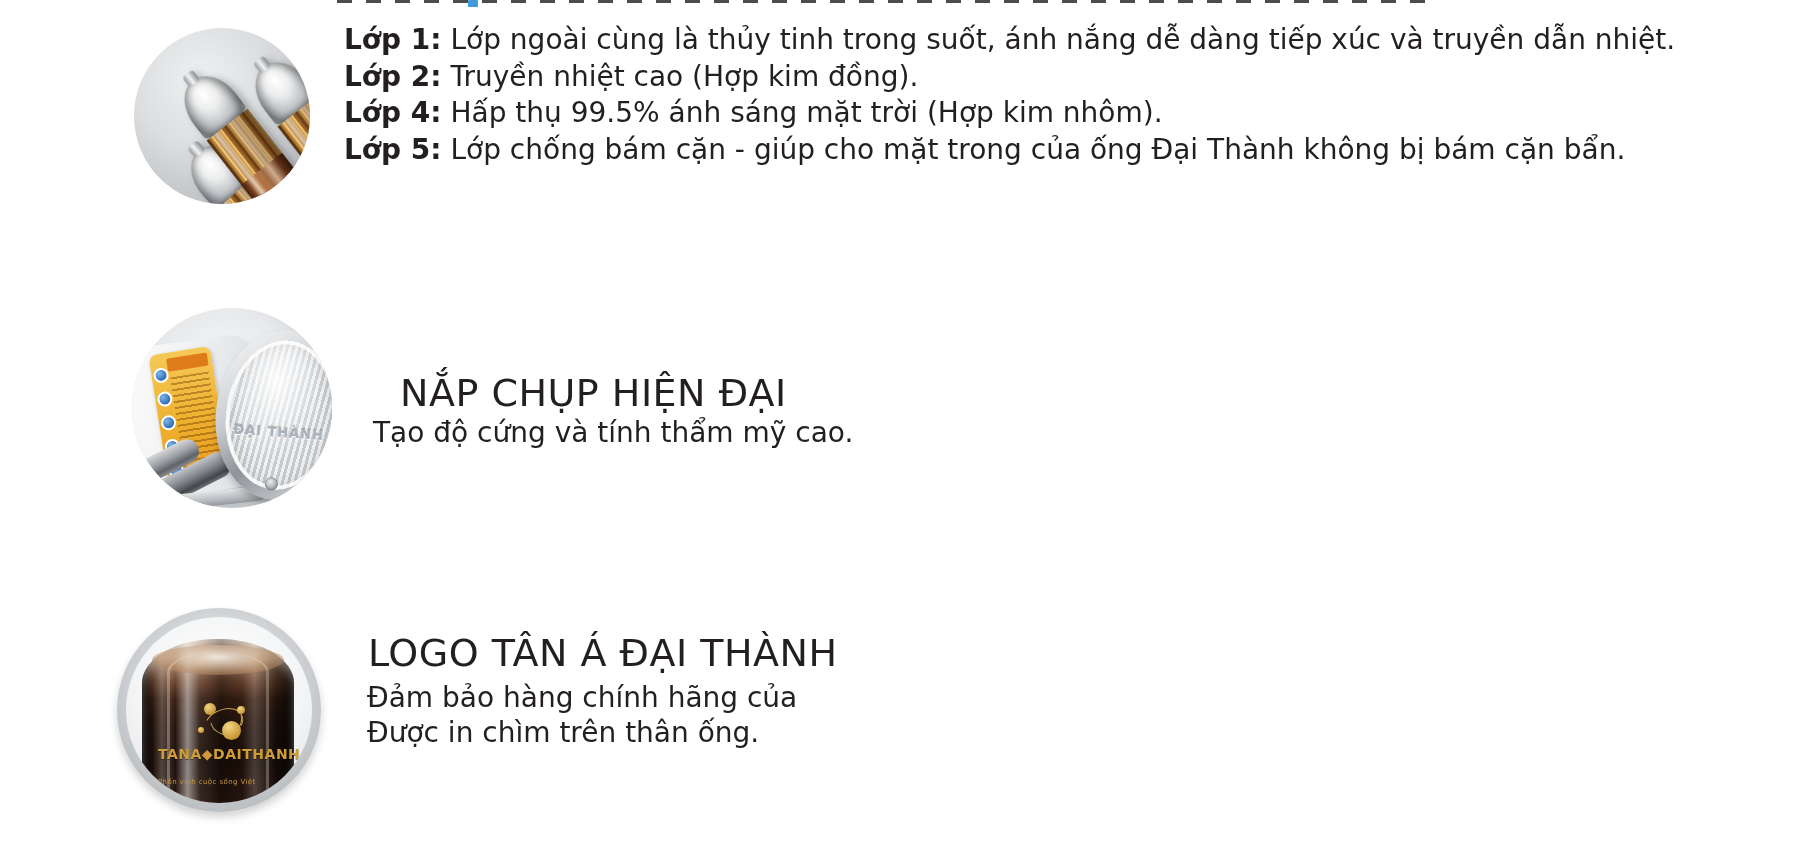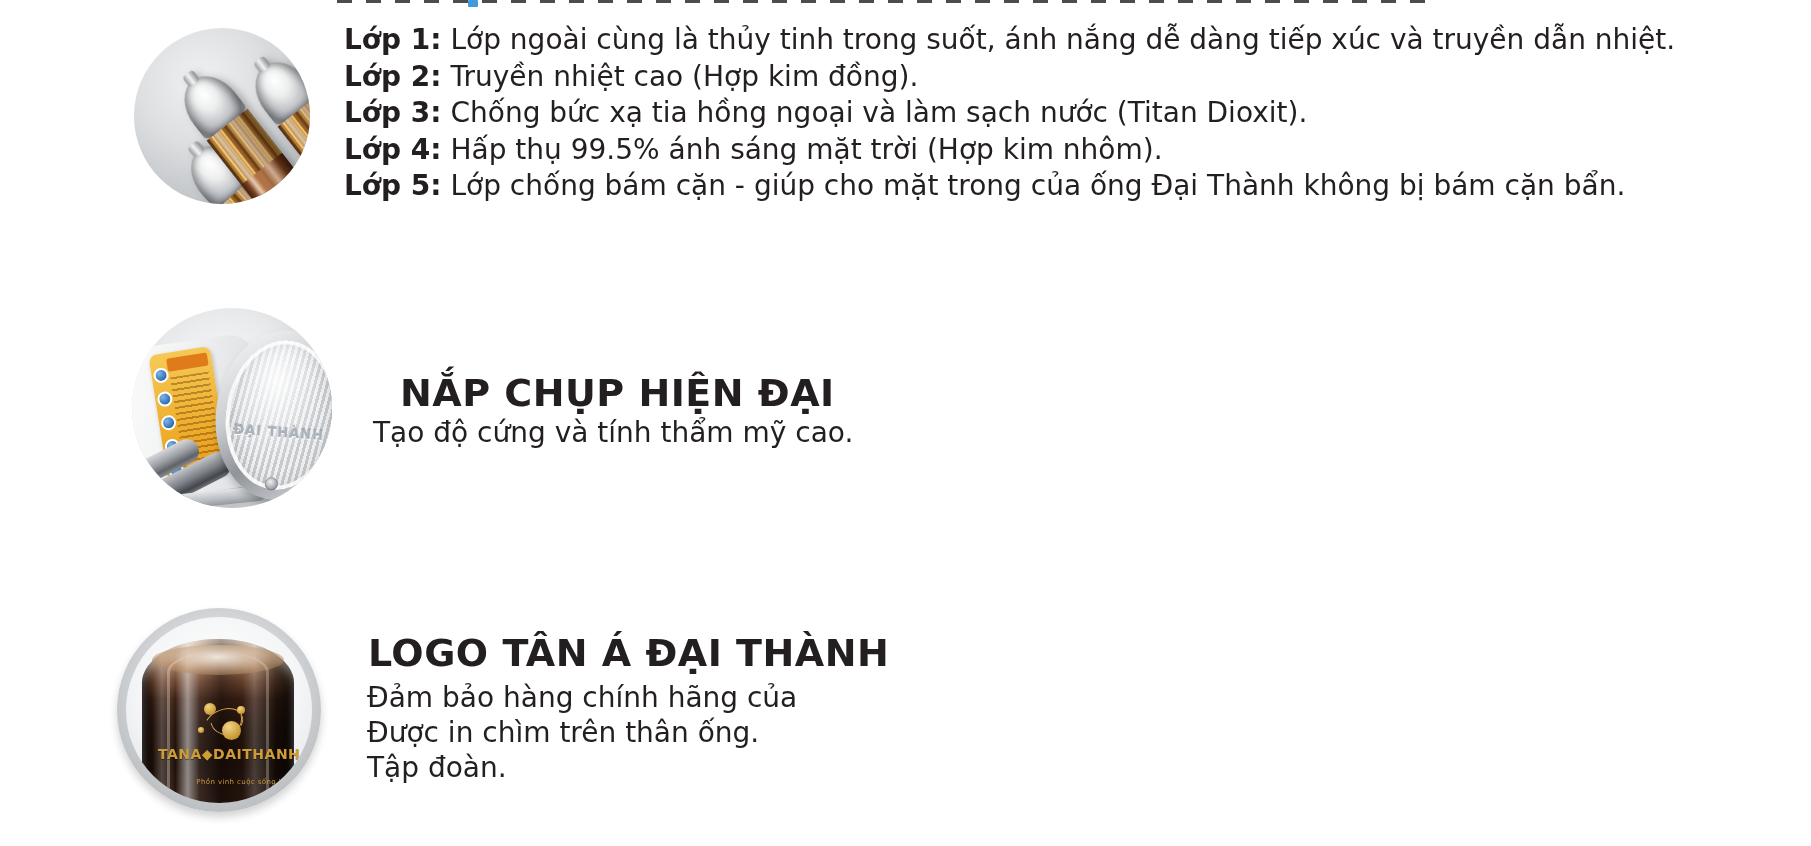--- a/index.html
+++ b/index.html
@@ -11,21 +11,21 @@
   }
   
   .clip-strip{position:absolute;left:337px;top:0;width:1096px;height:3px;
     background:repeating-linear-gradient(90deg,#2f2c2d 0 15px,transparent 15px 29px);
     opacity:.85;}
   .clip-blue{position:absolute;left:468px;top:0;width:10px;height:7px;background:#3f9bdc;border-radius:1px;}
 
   
   .body-text{font-size:28px;line-height:36.6px;white-space:nowrap;}
   .b{font-weight:bold;}
-  .h1{font-size:38px;font-weight:bold;letter-spacing:.5px;white-space:nowrap;line-height:1.15;}
+  .h1{font-size:38px;font-weight:normal;letter-spacing:.5px;white-space:nowrap;line-height:1.15;}
 
   .sec1-text{position:absolute;left:344px;top:22px;}
   .sec2-head{position:absolute;left:400px;top:372px;}
   .sec2-sub{position:absolute;left:373px;top:416px;line-height:34px;}
   .sec3-head{position:absolute;left:368px;top:632px;}
   .sec3-text{position:absolute;left:367px;top:680px;line-height:35px;}
 
   
   .c1{position:absolute;left:134px;top:28px;width:176px;height:176px;border-radius:50%;overflow:hidden;
     background:radial-gradient(circle at 38% 30%,#f0f1f2 0%,#dcdee0 40%,#c3c6c9 72%,#acafb3 100%);}
@@ -96,21 +96,21 @@
     border-radius:76px 76px 0 0 / 44px 44px 0 0;
     background:
       linear-gradient(90deg,rgba(0,0,0,.78) 0%,rgba(0,0,0,.2) 7%,rgba(255,255,255,.22) 13%,rgba(255,255,255,0) 22%,rgba(255,255,255,.5) 30%,rgba(255,255,255,.08) 38%,rgba(0,0,0,.35) 52%,rgba(0,0,0,.1) 66%,rgba(255,255,255,.18) 74%,rgba(0,0,0,.45) 88%,rgba(0,0,0,.8) 100%),
       linear-gradient(180deg,#c7ae99 0px,#a98a6e 22px,#6e4630 42px,#3a2014 60px,#27150d 85px,#1f100a 125px,#2a1710 100%);
     box-shadow:inset 0 6px 8px rgba(255,255,255,.35);}
   .tube3::before{content:"";position:absolute;left:10px;right:10px;top:6px;height:30px;border-radius:50%;
     background:radial-gradient(ellipse at 50% 40%,rgba(246,237,227,.95) 0%,rgba(195,155,118,.6) 58%,rgba(120,70,40,.35) 100%);}
   .tube3::after{content:"";position:absolute;left:25px;right:25px;top:13px;bottom:0;
     border-left:3px solid rgba(255,235,215,.32);border-right:3px solid rgba(255,235,215,.28);
     border-radius:60px 60px 0 0 / 24px 24px 0 0;}
-  .logo3{position:absolute;left:16px;right:0;top:62px;text-align:right;z-index:2;}
+  .logo3{position:absolute;left:16px;right:0;top:62px;text-align:left;z-index:2;}
   .mol{position:relative;width:60px;height:44px;margin:0 auto;}
   .mdot{position:absolute;border-radius:50%;background:radial-gradient(circle at 35% 30%,#f2d586,#c3922f 75%);}
   .md1{left:26px;top:20px;width:19px;height:19px;}
   .md2{left:8px;top:2px;width:12px;height:12px;}
   .md3{left:41px;top:5px;width:8px;height:8px;}
   .md4{left:2px;top:26px;width:6px;height:6px;}
   .marc{position:absolute;border:1.3px solid rgba(226,186,90,.85);border-radius:50%;
     border-bottom-color:transparent;border-left-color:transparent;}
   .ma1{left:8px;top:8px;width:38px;height:26px;transform:rotate(-22deg);}
   .ma2{left:14px;top:2px;width:30px;height:30px;transform:rotate(120deg);}
@@ -154,21 +154,20 @@
       </div>
     <div class="seg copper" style="height:230px">
         <div class="cyl"></div>
       </div>
   </div>
 </div>
 
 <div class="sec1-text body-text">
   <div><span class="b">Lớp 1:</span> <span>Lớp ngoài cùng là thủy tinh trong suốt, ánh nắng dễ dàng tiếp xúc và truyền dẫn nhiệt.</span></div>
   <div><span class="b">Lớp 2:</span> <span>Truyền nhiệt cao (Hợp kim đồng).</span></div>
-  <div><span class="b">Lớp 3:</span> <span>Chống bức xạ tia hồng ngoại và làm sạch nước (Titan Dioxit).</span></div>
   <div><span class="b">Lớp 4:</span> <span>Hấp thụ 99.5% ánh sáng mặt trời (Hợp kim nhôm).</span></div>
   <div><span class="b">Lớp 5:</span> <span>Lớp chống bám cặn - giúp cho mặt trong của ống Đại Thành không bị bám cặn bẩn.</span></div>
 </div>
 
 <div class="c2">
   <div class="tank"></div>
   <div class="label">
     <span class="ldot" style="top:14px"></span>
     <span class="ldot" style="top:38px"></span>
     <span class="ldot" style="top:62px"></span>
@@ -204,14 +203,13 @@
         <div class="logo3-tag">Phồn vinh cuộc sống Việt</div>
       </div>
     </div>
   </div>
 </div>
 
 <div class="sec3-head h1">LOGO TÂN Á ĐẠI THÀNH</div>
 <div class="sec3-text body-text">
   <div>Đảm bảo hàng chính hãng của</div>
   <div>Được in chìm trên thân ống.</div>
-  <div>Tập đoàn.</div>
 </div>
 
 </body></html>

